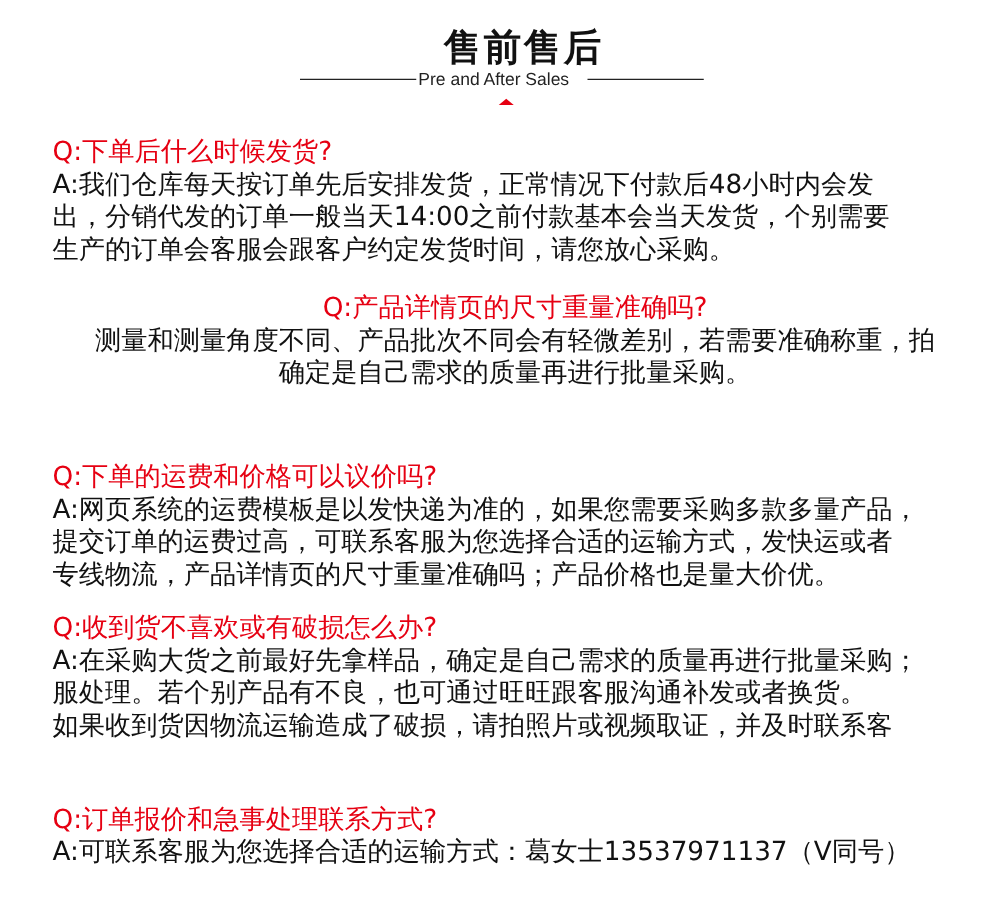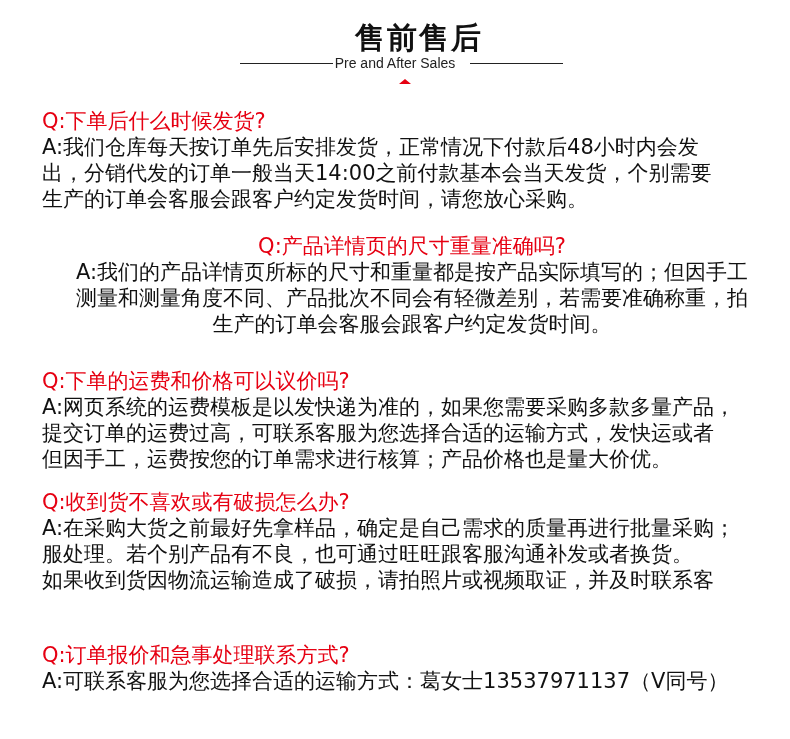--- a/index.html
+++ b/index.html
@@ -40,32 +40,31 @@
   <div class="a">
     <span>A:我们仓库每天按订单先后安排发货，正常情况下付款后48小时内会发</span>
     <span>出，分销代发的订单一般当天14:00之前付款基本会当天发货，个别需要</span>
     <span>生产的订单会客服会跟客户约定发货时间，请您放心采购。</span>
   </div>
 </div>
 
 <div class="faq" style="top:233px;text-align:center;">
   <div class="q">Q:产品详情页的尺寸重量准确吗?</div>
   <div class="a">
-    <span>A:我们的产品详情页所标的尺寸和重量都是按产品实际填写的；但因手工</span>
     <span>测量和测量角度不同、产品批次不同会有轻微差别，若需要准确称重，拍</span>
-    <span>生产的订单会客服会跟客户约定发货时间。</span>
+    <span>确定是自己需求的质量再进行批量采购。</span>
   </div>
 </div>
 
 <div class="faq" style="top:368px;">
   <div class="q">Q:下单的运费和价格可以议价吗?</div>
   <div class="a">
     <span>A:网页系统的运费模板是以发快递为准的，如果您需要采购多款多量产品，</span>
     <span>提交订单的运费过高，可联系客服为您选择合适的运输方式，发快运或者</span>
-    <span>但因手工，运费按您的订单需求进行核算；产品价格也是量大价优。</span>
+    <span>专线物流，产品详情页的尺寸重量准确吗；产品价格也是量大价优。</span>
   </div>
 </div>
 
 <div class="faq" style="top:489px;">
   <div class="q">Q:收到货不喜欢或有破损怎么办?</div>
   <div class="a">
     <span>A:在采购大货之前最好先拿样品，确定是自己需求的质量再进行批量采购；</span>
     <span>服处理。若个别产品有不良，也可通过旺旺跟客服沟通补发或者换货。</span>
     <span>如果收到货因物流运输造成了破损，请拍照片或视频取证，并及时联系客</span>
   </div>

